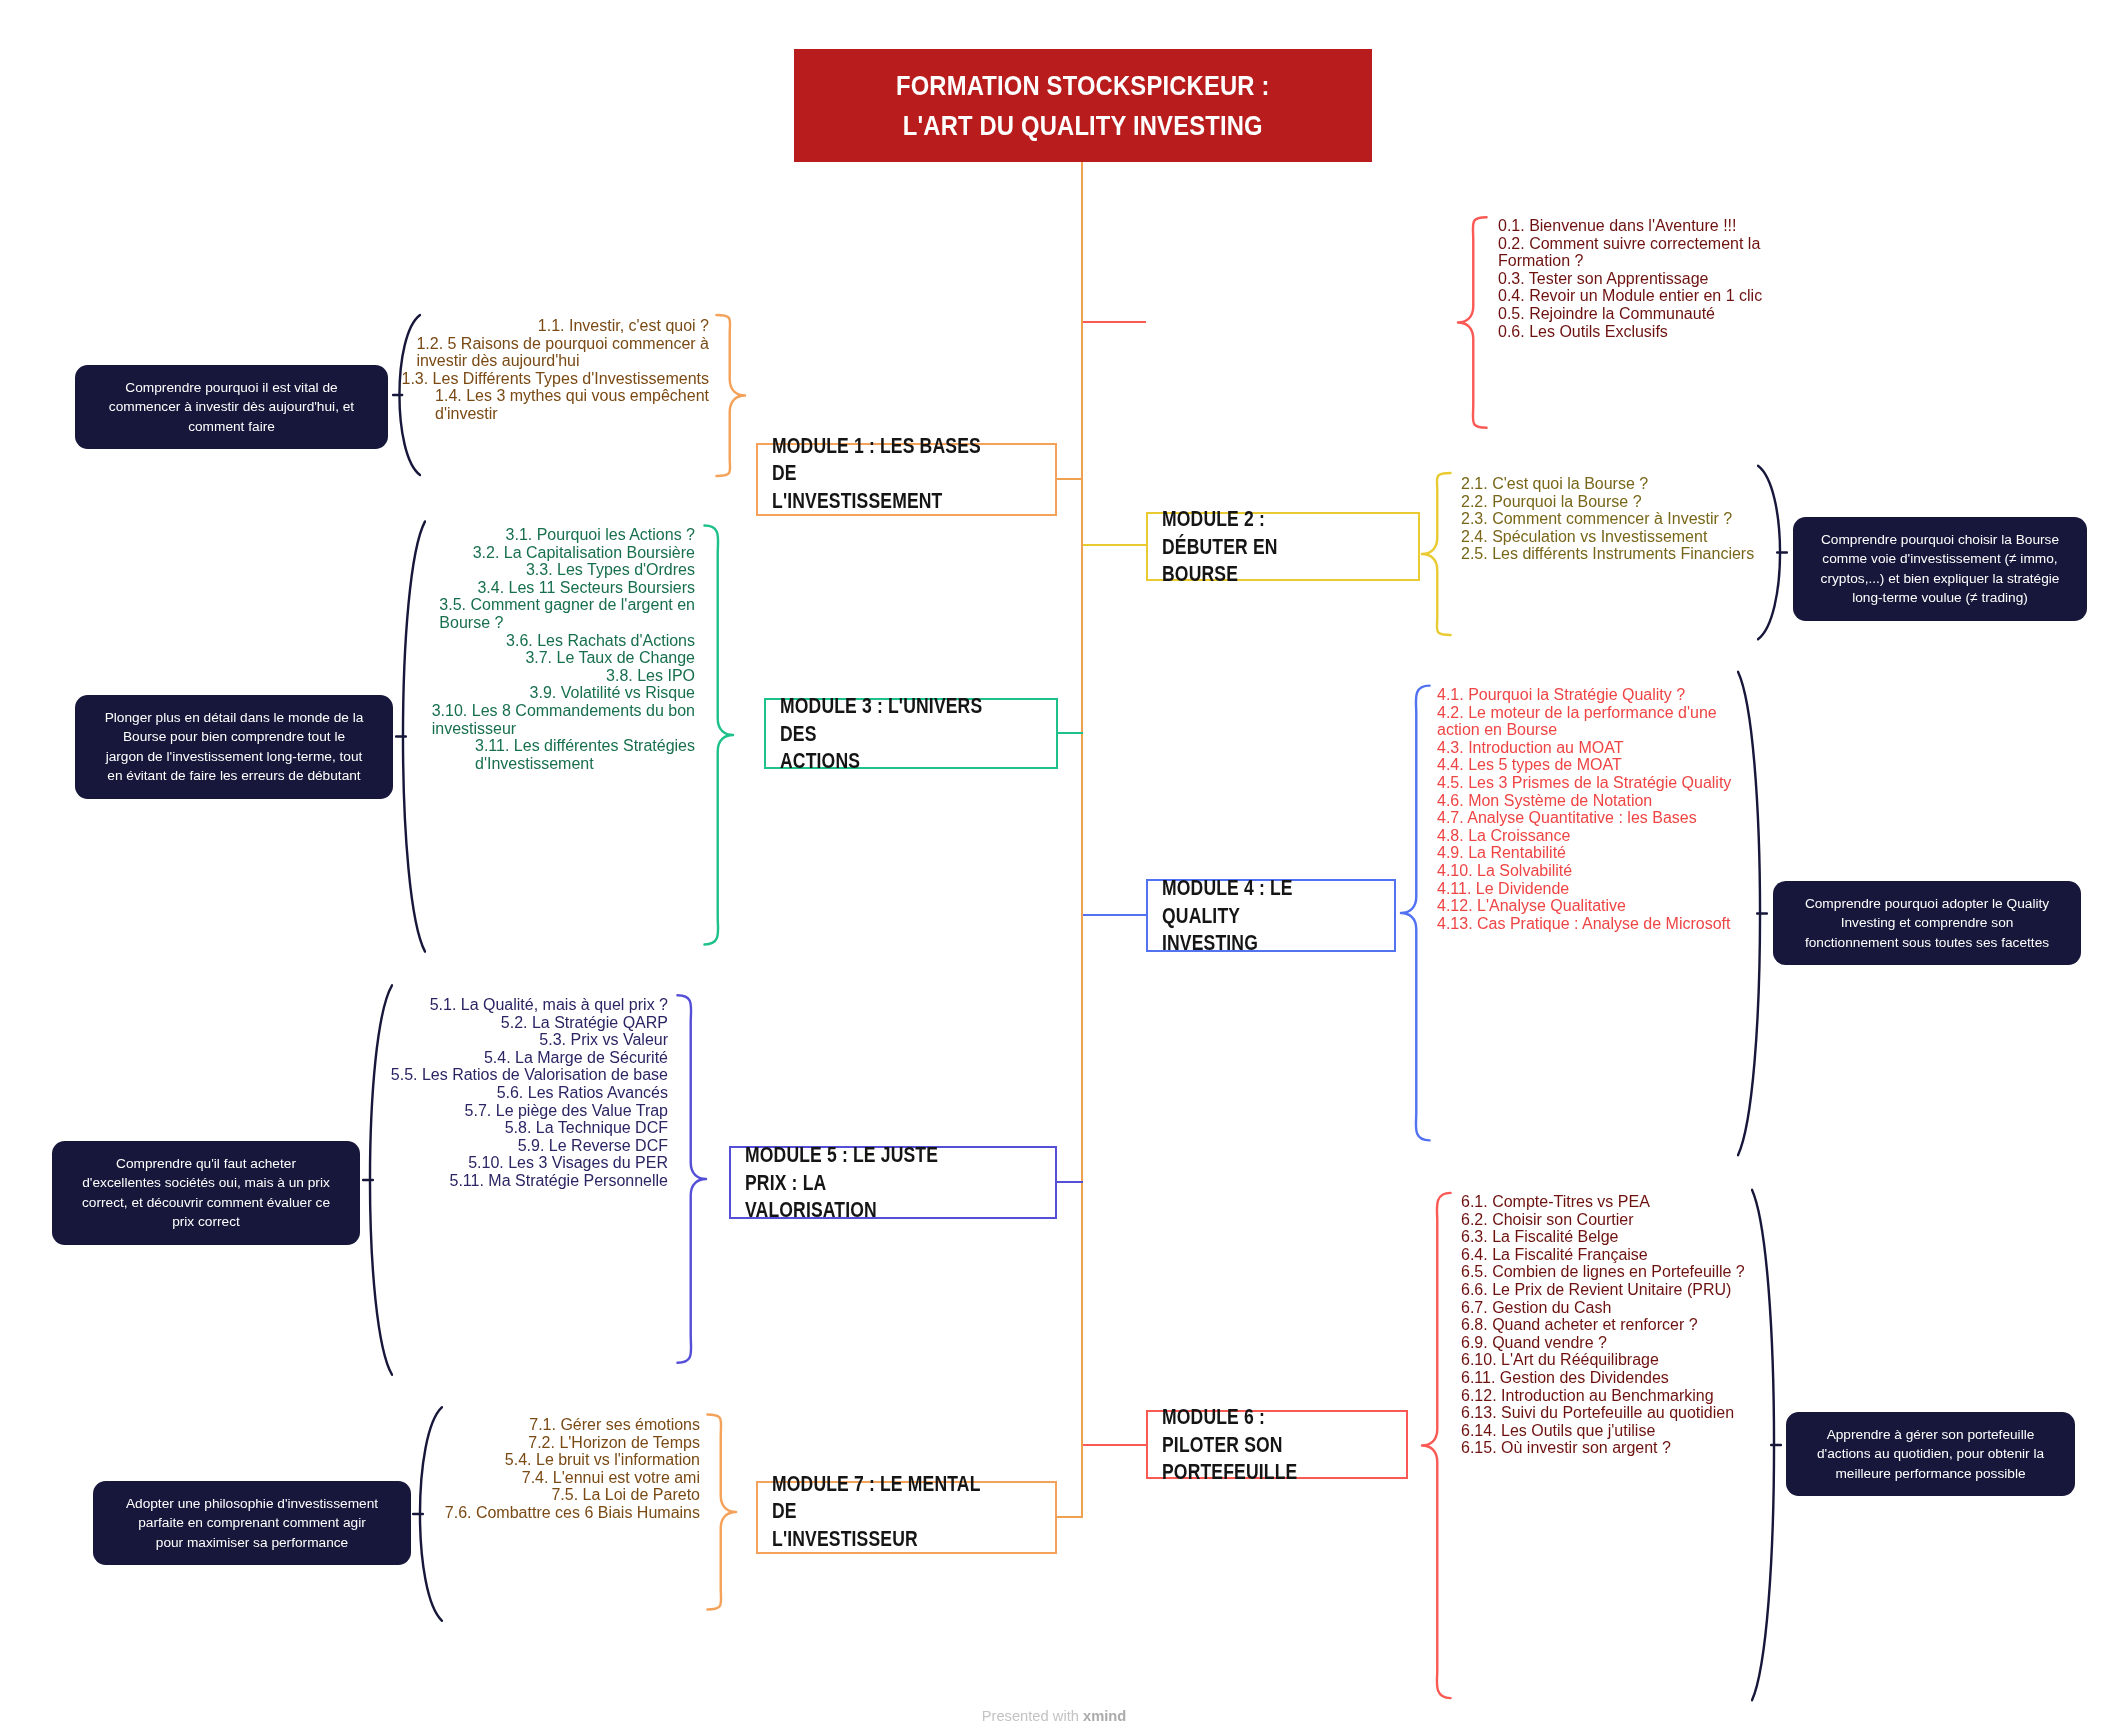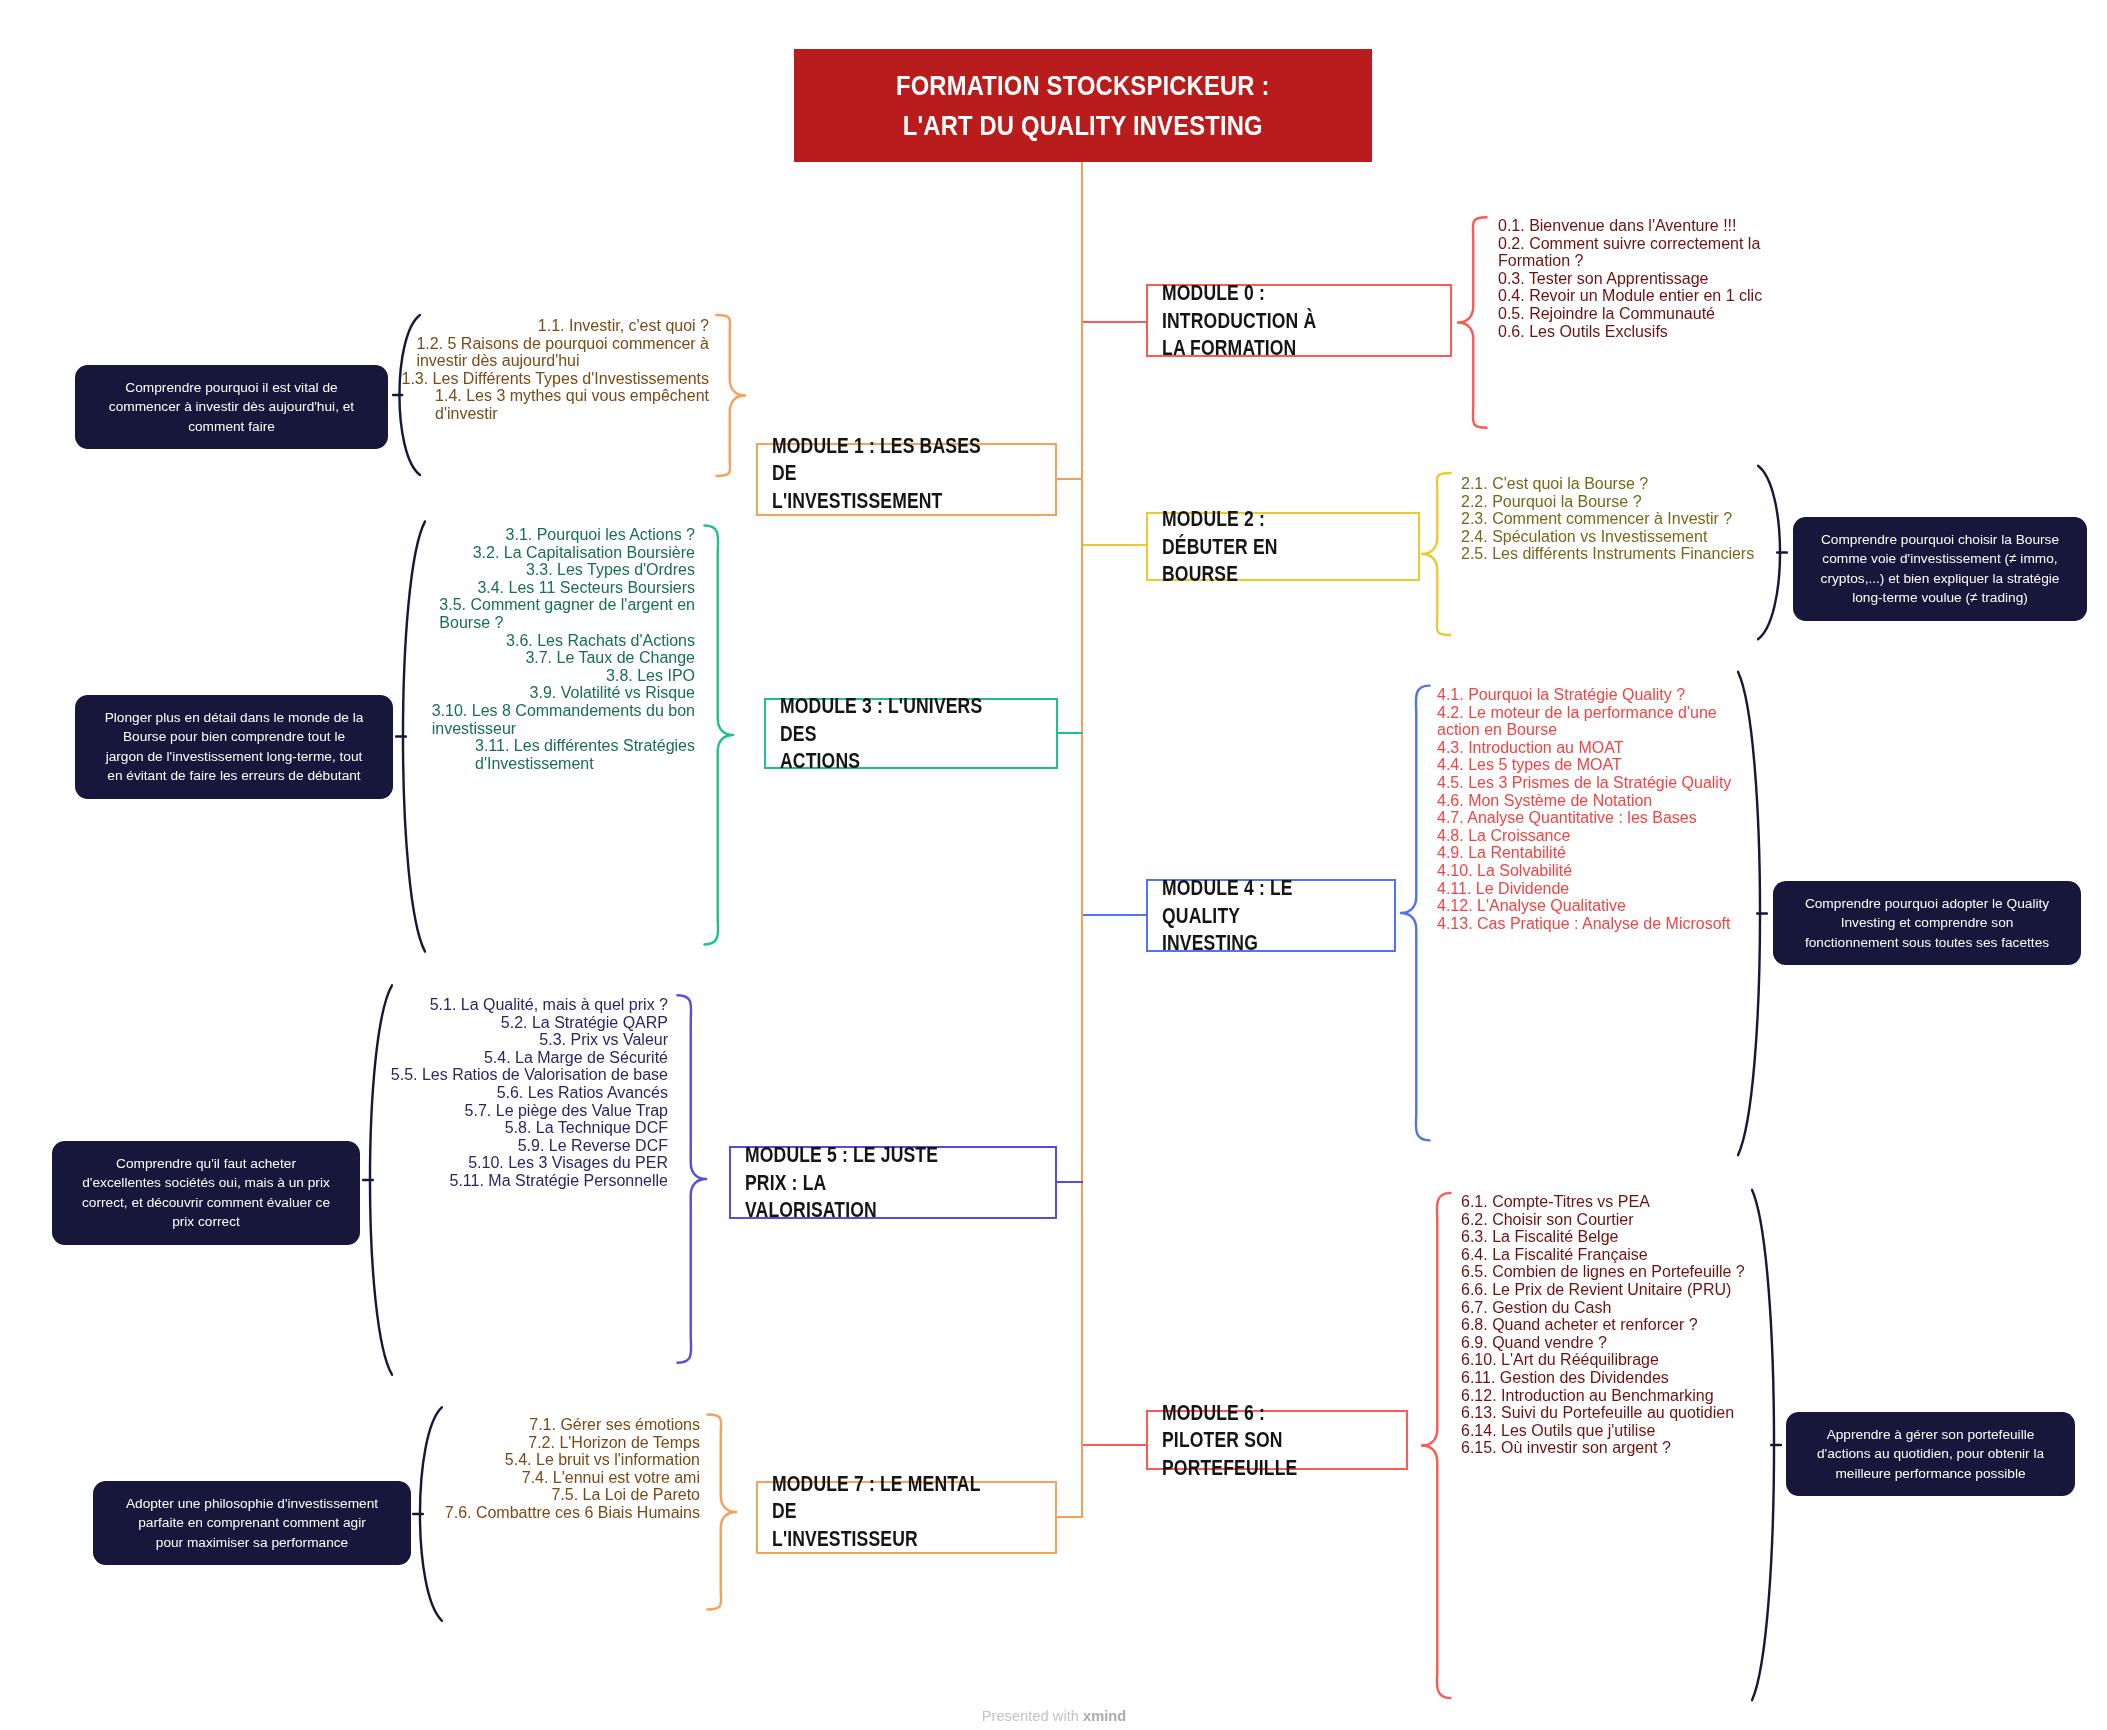--- a/index.html
+++ b/index.html
@@ -82,45 +82,41 @@
   <div class="line c-blue-bg" style="left:1083px;top:914px;width:63px;height:2.4px;"></div>
   <div class="line c-indigo-bg" style="left:1057px;top:1181px;width:25.5px;height:2.4px;"></div>
   <div class="line c-red-bg" style="left:1083px;top:1444px;width:63px;height:2.4px;"></div>
   <div class="line c-orange-bg" style="left:1057px;top:1516px;width:25.5px;height:2.4px;"></div>
 
   <div class="central">
     <div class="ttitle">FORMATION STOCKSPICKEUR :
 L'ART DU QUALITY INVESTING</div>
   </div>
 
-  <div class="box bc-red" style="left:1146px;top:284px;width:306px;height:73px;">
-      <div class="mtitle">MODULE 0 : INTRODUCTION À
-LA FORMATION</div>
-    </div>
   <div class="box bc-orange" style="left:756px;top:443px;width:301px;height:73px;">
       <div class="mtitle">MODULE 1 : LES BASES DE
 L'INVESTISSEMENT</div>
     </div>
   <div class="box bc-yellow" style="left:1146px;top:512px;width:274px;height:69px;">
       <div class="mtitle">MODULE 2 : DÉBUTER EN
 BOURSE</div>
     </div>
   <div class="box bc-green" style="left:764px;top:698px;width:294px;height:71px;">
       <div class="mtitle">MODULE 3 : L'UNIVERS DES
 ACTIONS</div>
     </div>
   <div class="box bc-blue" style="left:1146px;top:879px;width:250px;height:73px;">
       <div class="mtitle">MODULE 4 : LE QUALITY
 INVESTING</div>
     </div>
   <div class="box bc-indigo" style="left:729px;top:1146px;width:328px;height:73px;">
       <div class="mtitle">MODULE 5 : LE JUSTE PRIX : LA
 VALORISATION</div>
     </div>
-  <div class="box bc-red" style="left:1146px;top:1410px;width:262px;height:60px;">
+  <div class="box bc-red" style="left:1146px;top:1410px;width:262px;height:69px;">
       <div class="mtitle">MODULE 6 : PILOTER SON
 PORTEFEUILLE</div>
     </div>
   <div class="box bc-orange" style="left:756px;top:1481px;width:301px;height:73px;">
       <div class="mtitle">MODULE 7 : LE MENTAL DE
 L'INVESTISSEUR</div>
     </div>
 
   <div class="brace k-red" style="left:1456px;top:215px;width:32px;height:215px;"><svg width="32" height="215" viewBox="0 0 66 440">
         <path d="M 63 3 C 27.72 3, 35.64 15.400000000000002, 35.64 52.8 L 35.64 186 C 35.64 210, 21.12 220, 4 220 C 21.12 220, 35.64 230, 35.64 254 L 35.64 387.2 C 35.64 424.6, 27.72 437, 63 437" fill="none" stroke="rgb(251, 89, 84)" stroke-width="5" stroke-linecap="round" stroke-linejoin="round"></path>

